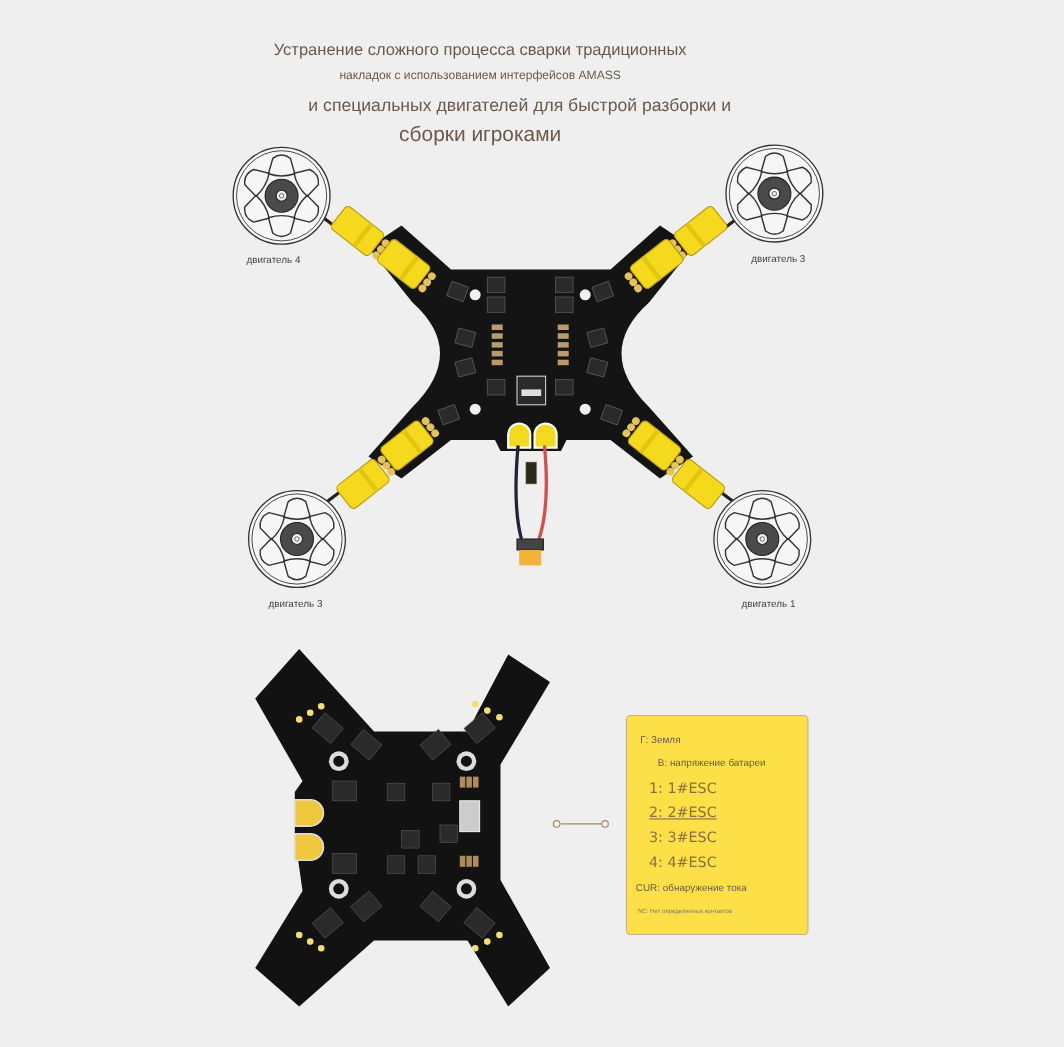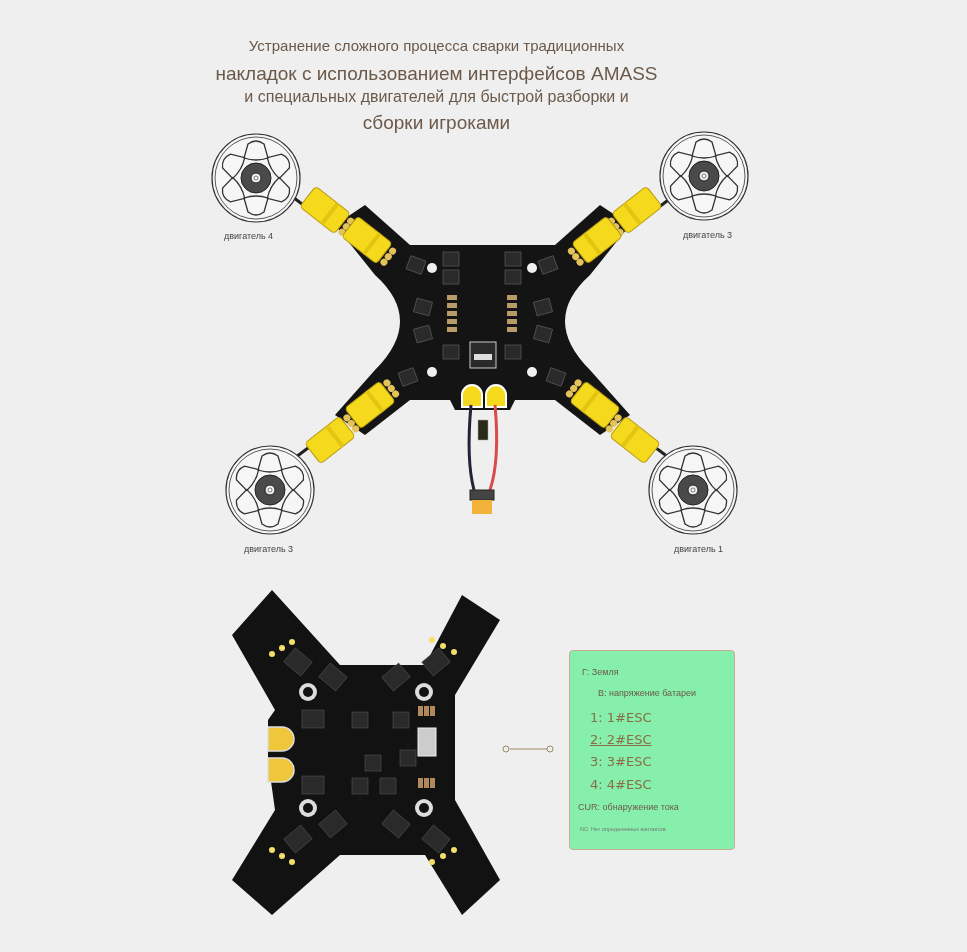--- a/index.html
+++ b/index.html
@@ -1,24 +1,24 @@
 <!DOCTYPE html>
 <html><head>
 <meta charset="utf-8">
 <style>
   html, body { margin:0; padding:0; }
   body { width:967px; height:952px; background:#efefef; position:relative; overflow:hidden; font-family:"Liberation Sans", "DejaVu Sans", sans-serif; }
   .headline { position:absolute; left:0; width:873px; text-align:center; color:#6b5a4a; }
   .hl1 { top:37px; font-size:15px; }
-  .hl2 { top:63px; font-size:19px; }
-  .hl3 { top:88px; font-size:16px; }
+  .hl2 { top:63px; font-size:11px; }
+  .hl3 { top:88px; font-size:16px;padding-left:36px; }
   .hl4 { top:112px; font-size:19px; }
   .motor-label { position:absolute; font-size:9px; color:#444; }
   svg { position:absolute; left:0; top:0; }
-  .legend-box { position:absolute; left:569px; top:650px; width:164px; height:198px; border:1px solid #c8ad93; border-radius:4px; background:#86efac; }
+  .legend-box { position:absolute; left:569px; top:650px; width:164px; height:198px; border:1px solid #c8ad93; border-radius:4px; background:#fde047; }
   .lg { position:absolute; color:#6b5a4a; white-space:nowrap; }
   .lg-s { font-size:9px; left:12px; }
   .lg-esc { font-size:13px; left:20px; color:#8a6d44; font-family:"DejaVu Sans", sans-serif; }
   .lg-nc { font-size:5.5px; left:10px; color:#777; }
 </style>
 </head>
 <body>
 
 <div class="headline hl1">Устранение сложного процесса сварки традиционных</div>
 <div class="headline hl2">накладок с использованием интерфейсов AMASS</div>

